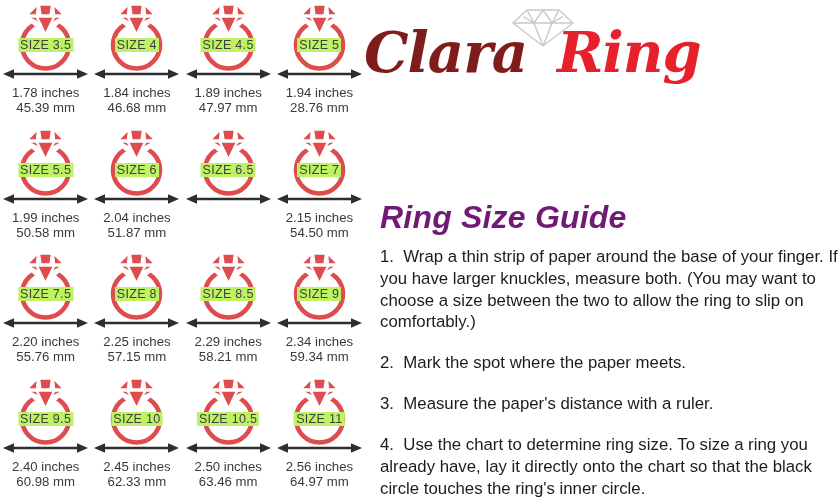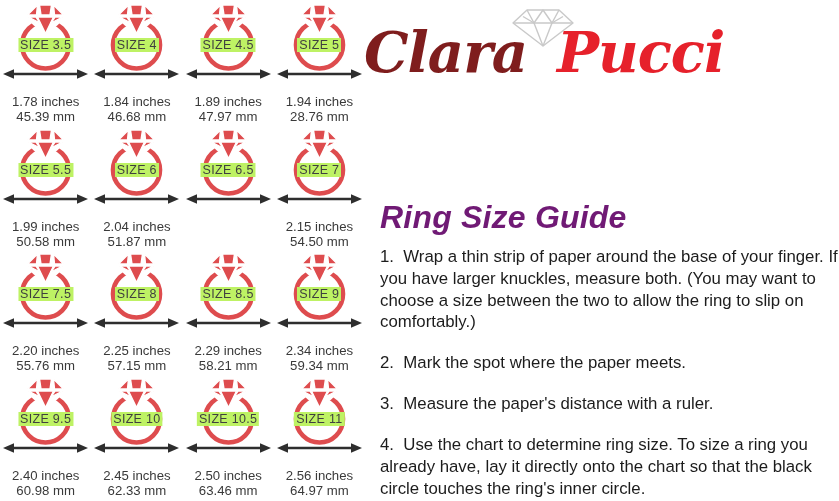--- a/index.html
+++ b/index.html
@@ -32,21 +32,21 @@
   .facet{fill:var(--ring-red);stroke:#ffffff;stroke-width:1.4px;stroke-linejoin:round;}
   .arrow-line{stroke:var(--arrow-dark);stroke-width:2.4px;}
   .arrow-head{fill:var(--arrow-dark);}
   .size-label{
     position:absolute;left:50%;top:41px;transform:translate(-50%,-50%);
     background:#bef264;padding:0 2px;
     font-size:12.5px;letter-spacing:0.3px;color:#3F3F3F;
     white-space:nowrap;
   }
   .measure{
-    margin-top:10px;
+    margin-top:1px;
     font-size:13.2px;line-height:1.14;color:var(--text-dark);
   }
   
   .brand-logo{position:absolute;left:364px;top:24px;width:470px;height:96px;white-space:nowrap;}
   .logo-text{font-family:"DejaVu Serif",serif;font-style:italic;font-weight:bold;font-size:56px;line-height:1;letter-spacing:-1px;}
   .clara{color:#7f1d1d;}
   .pucci{color:var(--logo-red);margin-left:30px;}
   .logo-diamond{position:absolute;left:148px;top:-16px;width:62px;height:40px;}
   .logo-diamond *{fill:none;stroke:var(--diamond-gray);stroke-width:1.4px;stroke-linejoin:round;}
   
@@ -504,21 +504,21 @@
       </svg>
       <div class="size-label">SIZE 11</div>
       <div class="measure">
         <div>2.56 inches</div>
         <div>64.97 mm</div>
       </div>
     </div>
   </div>
 
 <div class="brand-logo">
-  <span class="logo-text clara">Clara</span><span class="logo-text pucci">Pucci</span>
+  <span class="logo-text clara">Clara</span><span class="logo-text pucci">Ring</span>
   <svg class="logo-diamond" viewBox="0 0 62 40" aria-hidden="true">
     <polygon points="15,2 47,2 61,15 31,38 1,15"></polygon>
     <line x1="1" y1="15" x2="61" y2="15"></line>
     <polyline points="15,2 22,15 31,2 40,15 47,2"></polyline>
     <line x1="22" y1="15" x2="31" y2="38"></line>
     <line x1="40" y1="15" x2="31" y2="38"></line>
     <line x1="11" y1="8.5" x2="22" y2="15"></line>
     <line x1="51" y1="8.5" x2="40" y2="15"></line>
   </svg>
 </div>

